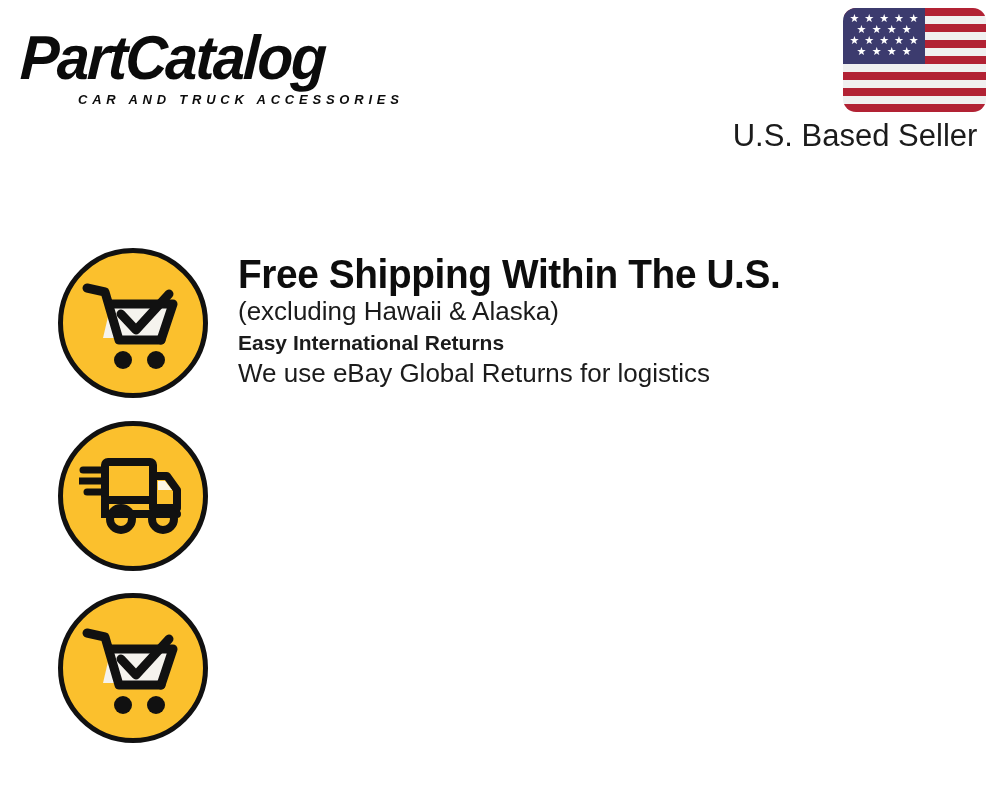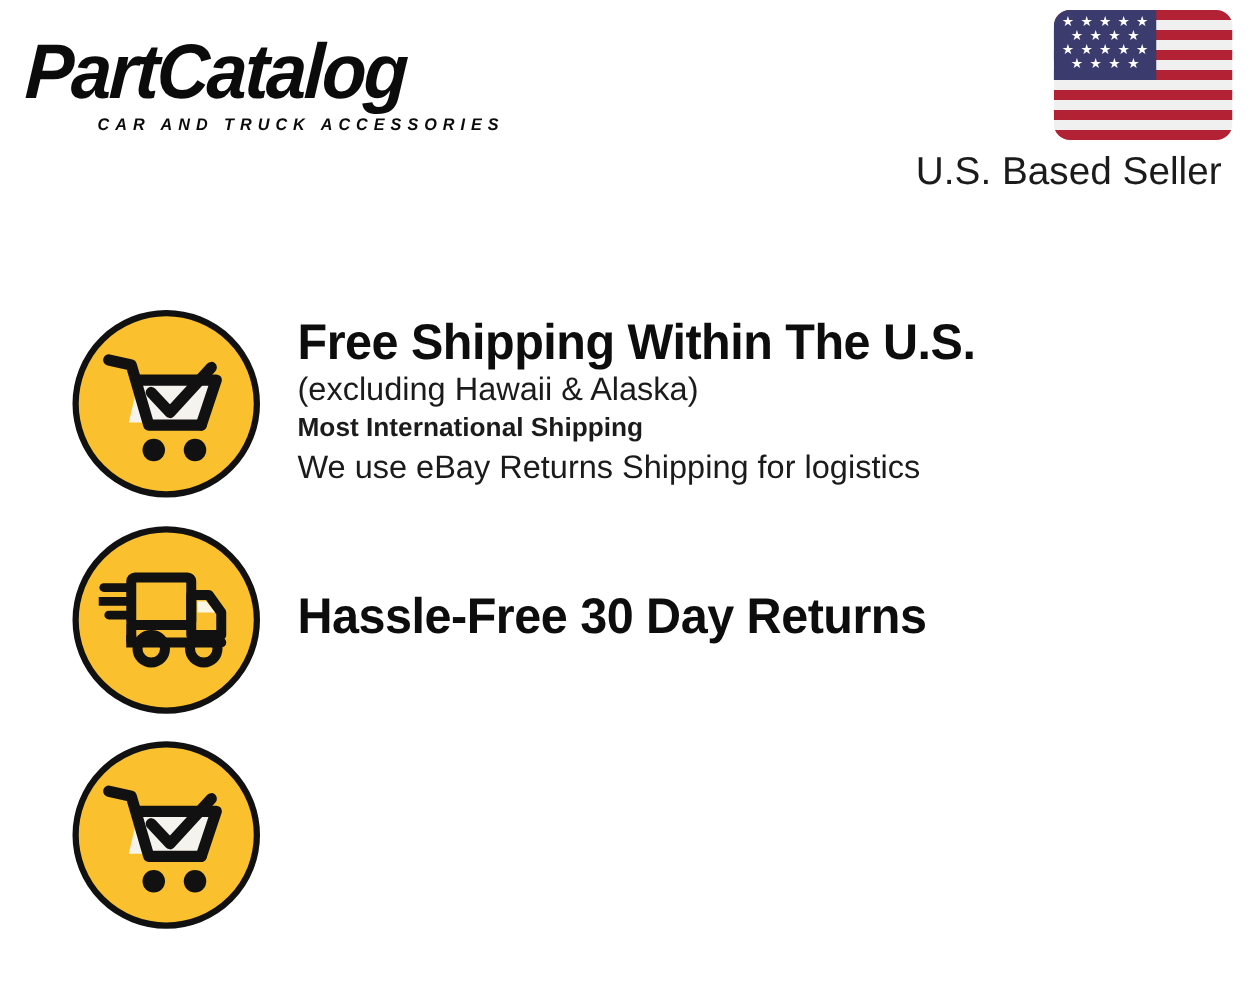--- a/index.html
+++ b/index.html
@@ -254,43 +254,40 @@
         <path d="M6 12 L24 16 L38 64 L80 64" fill="none" stroke="#111111" stroke-width="9" stroke-linecap="round" stroke-linejoin="round"></path>
         <path d="M30 28 L92 28 L80 64" fill="none" stroke="#111111" stroke-width="9" stroke-linecap="round" stroke-linejoin="round"></path>
         <path d="M40 38 L55 54 L88 18" fill="none" stroke="#111111" stroke-width="9" stroke-linecap="round" stroke-linejoin="round"></path>
         <circle cx="42" cy="84" r="9" fill="#111111"></circle>
         <circle cx="75" cy="84" r="9" fill="#111111"></circle>
       </svg>
     </div>
     <div class="feature-text">
       <div class="feature-heading">Free Shipping Within The U.S.</div>
       <div class="feature-sub">(excluding Hawaii &amp; Alaska)</div>
-      <div class="feature-sub bold">Most International Shipping</div>
-      <div class="feature-sub">We use eBay Returns Shipping for logistics</div>
+      <div class="feature-sub bold">Easy International Returns</div>
+      <div class="feature-sub">We use eBay Global Returns for logistics</div>
     </div>
   </div>
 
   <div class="feature-row row-2">
     <div class="icon-circle">
       <svg width="108" height="80" viewBox="0 0 108 80" aria-hidden="true">
         <rect x="26" y="6" width="48" height="38" rx="3" fill="none" stroke="#111111" stroke-width="8"></rect>
         <path d="M74 20 L88 20 L98 34 L98 52 L74 52 Z" fill="none" stroke="#111111" stroke-width="8" stroke-linejoin="round"></path>
         <path d="M79 25 L86 25 L93 34 L79 34 Z" fill="#fdf6e3"></path>
         <path d="M26 44 L26 58 L98 58" fill="none" stroke="#111111" stroke-width="8" stroke-linecap="round"></path>
         <path d="M26 58 L26 52" fill="none" stroke="#111111" stroke-width="8"></path>
         <line x1="4" y1="14" x2="26" y2="14" stroke="#111111" stroke-width="7" stroke-linecap="round"></line>
         <line x1="0" y1="25" x2="26" y2="25" stroke="#111111" stroke-width="7" stroke-linecap="round"></line>
         <line x1="8" y1="36" x2="26" y2="36" stroke="#111111" stroke-width="7" stroke-linecap="round"></line>
         <circle cx="42" cy="63" r="11" fill="none" stroke="#111111" stroke-width="8"></circle>
         <circle cx="84" cy="63" r="11" fill="none" stroke="#111111" stroke-width="8"></circle>
       </svg>
     </div>
-    <div class="feature-text">
-      <div class="feature-heading">Hassle-Free 30 Day Returns</div>
-    </div>
   </div>
 
   <div class="feature-row row-3">
     <div class="icon-circle">
       <svg width="104" height="94" viewBox="0 0 104 94" aria-hidden="true">
         <path d="M22 62 L78 62 L88 28 L30 28 Z" fill="#f5f3ee" stroke="none"></path>
         <path d="M6 12 L24 16 L38 64 L80 64" fill="none" stroke="#111111" stroke-width="9" stroke-linecap="round" stroke-linejoin="round"></path>
         <path d="M30 28 L92 28 L80 64" fill="none" stroke="#111111" stroke-width="9" stroke-linecap="round" stroke-linejoin="round"></path>
         <path d="M40 38 L55 54 L88 18" fill="none" stroke="#111111" stroke-width="9" stroke-linecap="round" stroke-linejoin="round"></path>
         <circle cx="42" cy="84" r="9" fill="#111111"></circle>

